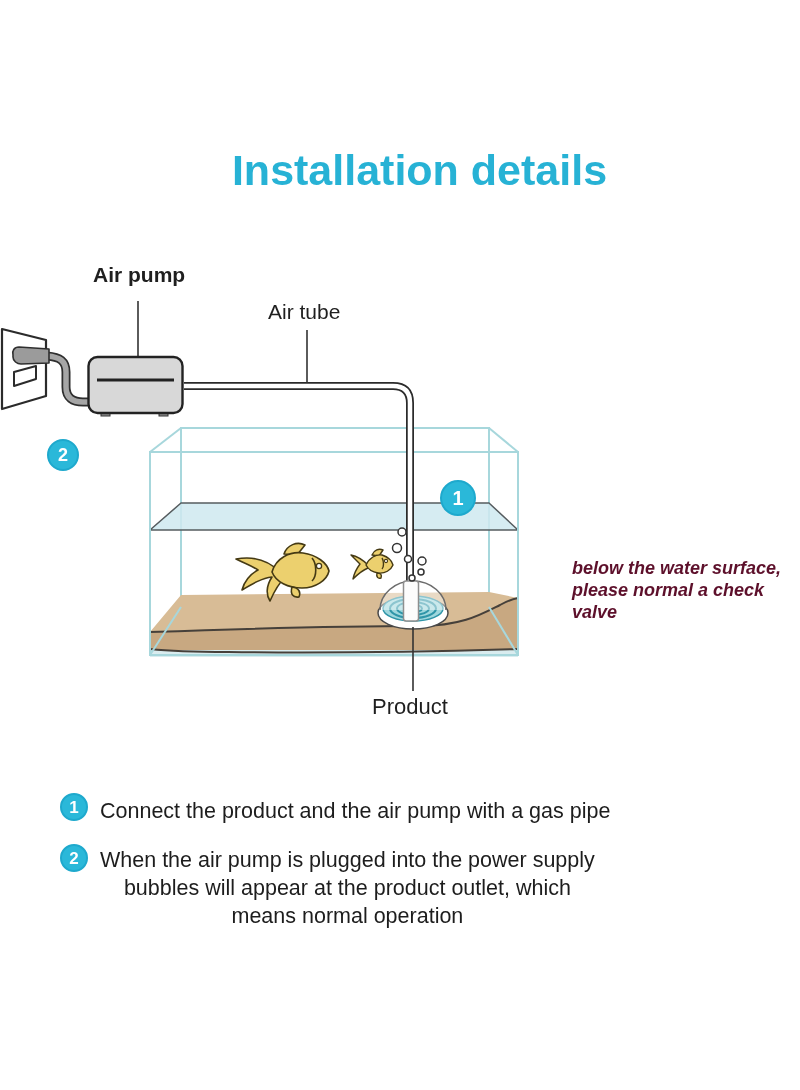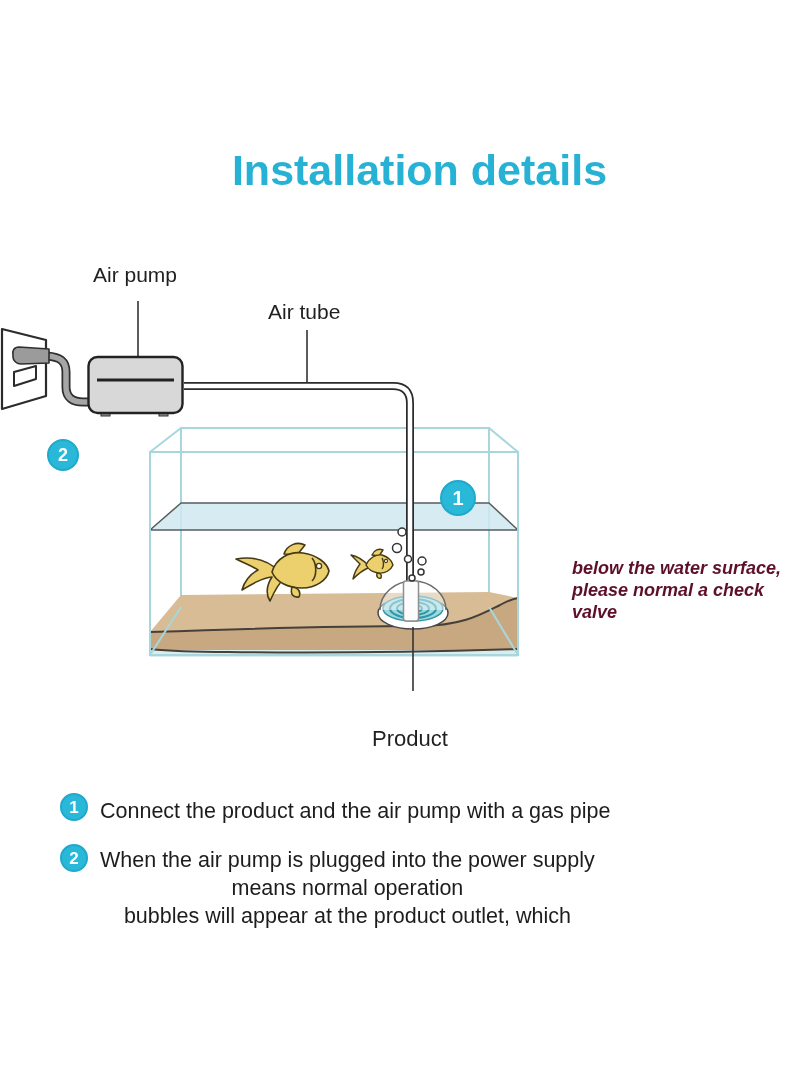--- a/index.html
+++ b/index.html
@@ -3,23 +3,23 @@
 <meta charset="utf-8">
 <style>
   html,body{margin:0;padding:0;background:#ffffff;}
   #page{position:relative;width:800px;height:1090px;background:#ffffff;overflow:hidden;
         font-family:"Liberation Sans",sans-serif;color:var(--text-color,#1d1d1d);}
   .abs{position:absolute;}
   #diagram-svg{left:0;top:0;pointer-events:none;}
   #title{left:0;top:146px;width:775px;margin:0;text-align:center;
          font-size:43px;font-weight:bold;color:var(--title-color,#27b2d5);letter-spacing:0;padding-left:32px;}
   .label{font-size:21px;color:#1f1f1f;white-space:nowrap;}
-  #air-pump-label{left:93px;top:263px;}
+  #air-pump-label{left:93px;top:263px;font-weight:bold;}
   #air-tube-label{left:268px;top:300px;}
-  #product-label{left:372px;top:694px;font-size:22px;margin-top:32px;}
+  #product-label{left:372px;top:694px;font-size:22px;}
   .badge{border-radius:50%;background:var(--accent,#2ab8d9);border:2px solid #1ea9cd;
          box-sizing:border-box;color:#ffffff;font-weight:bold;
          display:flex;align-items:center;justify-content:center;line-height:1;}
   #badge-2-diagram{left:47px;top:439px;width:32px;height:32px;font-size:18px;}
   #badge-1-diagram{left:440px;top:480px;width:36px;height:36px;font-size:20px;}
   #note{left:572px;top:557px;color:var(--note-color,#5d102b);
         font-weight:bold;font-style:italic;font-size:18px;line-height:22px;}
   .note-line{white-space:nowrap;}
   .instr-badge{width:28px;height:28px;font-size:17px;}
   #instr1-badge{left:60px;top:793px;}
@@ -147,17 +147,17 @@
   </div>
 
   <div id="instr1-badge" class="abs badge instr-badge">1</div>
   <div id="instr1-text" class="abs instr-text">
     <div class="instr-line">Connect the product and the air pump with a gas pipe</div>
   </div>
 
   <div id="instr2-badge" class="abs badge instr-badge">2</div>
   <div id="instr2-text" class="abs instr-text">
     <div class="instr-line">When the air pump is plugged into the power supply</div>
+    <div class="instr-line">bubbles will appear at the product outlet, which</div>
     <div class="instr-line">means normal operation</div>
-    <div class="instr-line">bubbles will appear at the product outlet, which</div>
   </div>
 
 </div>
 
 </body></html>

